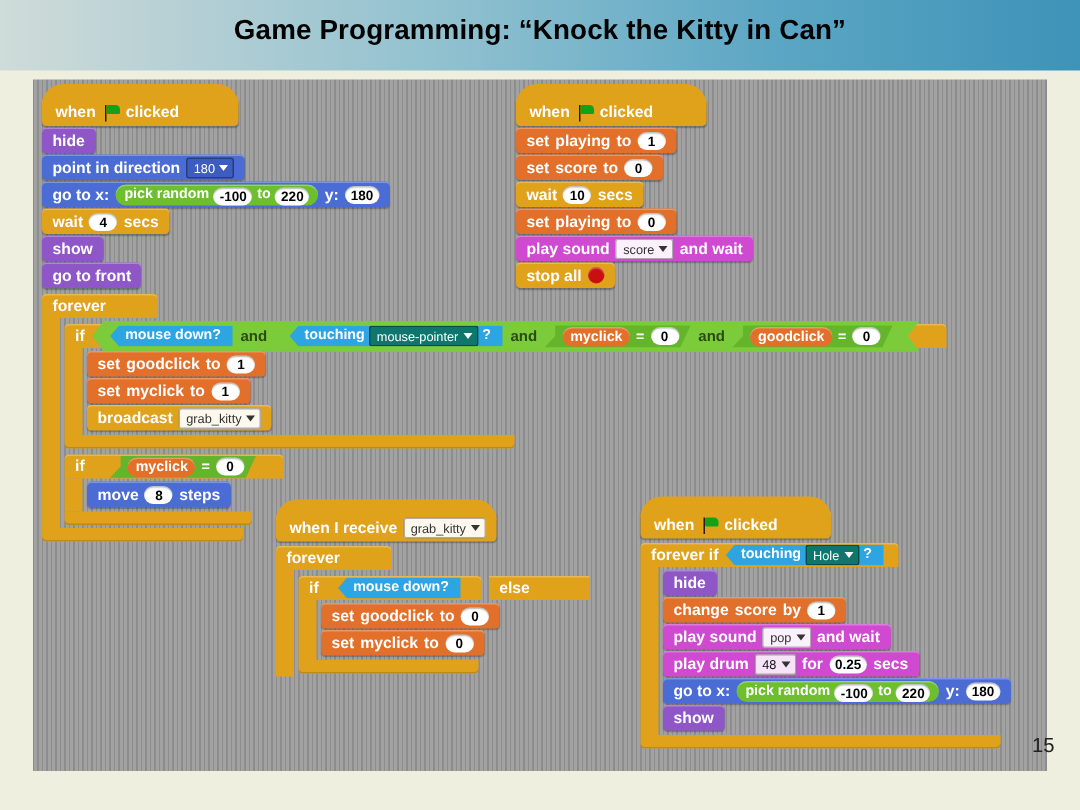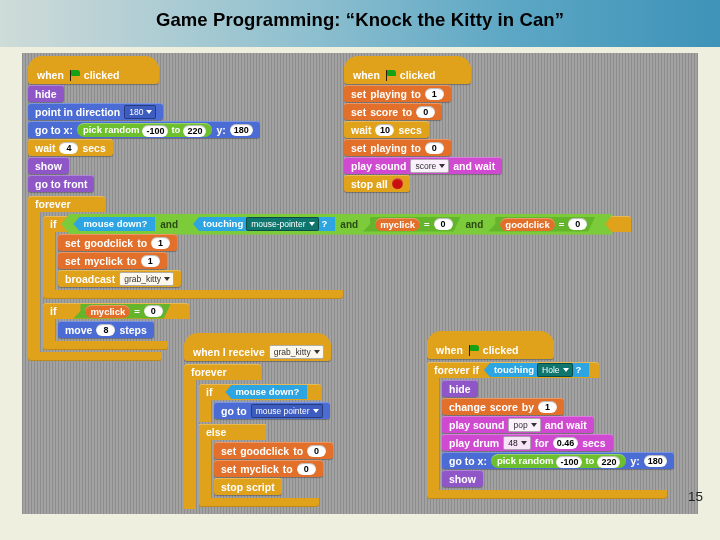--- a/index.html
+++ b/index.html
@@ -378,44 +378,35 @@
       </div>
       <div class="cbody">
 
         <div class="cblock">
           <div class="cbar" style="padding-right:14px;">
             <span>if</span>
             <span class="bool" style="margin-left:8px;">
               <span>mouse down?</span>
             </span>
           </div>
-          <div class="cbody">
-            <div class="row"><div class="blk c-motion">
-              <span>go to</span>
-              <span class="dropdown dark">mouse pointer</span>
-            </div></div>
-          </div>
           <div class="cbar" style="border-radius:0; padding-right:40px;">
             <span>else</span>
           </div>
           <div class="cbody">
             <div class="row"><div class="blk c-vars">
               <span>set</span>
               <span>goodclick</span>
               <span>to</span>
               <span class="oval">0</span>
             </div></div>
             <div class="row"><div class="blk c-vars">
               <span>set</span>
               <span>myclick</span>
               <span>to</span>
               <span class="oval">0</span>
-            </div></div>
-            <div class="row"><div class="blk c-control">
-              <span>stop script</span>
             </div></div>
           </div>
           <div class="cfoot" style="width:120px;"></div>
         </div>
 
       </div>
       
     </div>
   </div>
 
@@ -452,21 +443,21 @@
         <div class="row"><div class="blk c-sound">
           <span>play sound</span>
           <span class="dropdown">pop</span>
           <span>and wait</span>
         </div></div>
 
         <div class="row"><div class="blk c-sound">
           <span>play drum</span>
           <span class="dropdown drum">48</span>
           <span>for</span>
-          <span class="oval">0.46</span>
+          <span class="oval">0.25</span>
           <span>secs</span>
         </div></div>
 
         <div class="row"><div class="blk c-motion">
           <span>go to x:</span>
           <span class="greenrep">
             <span>pick random</span>
             <span class="oval">-100</span>
             <span>to</span>
             <span class="oval">220</span>

